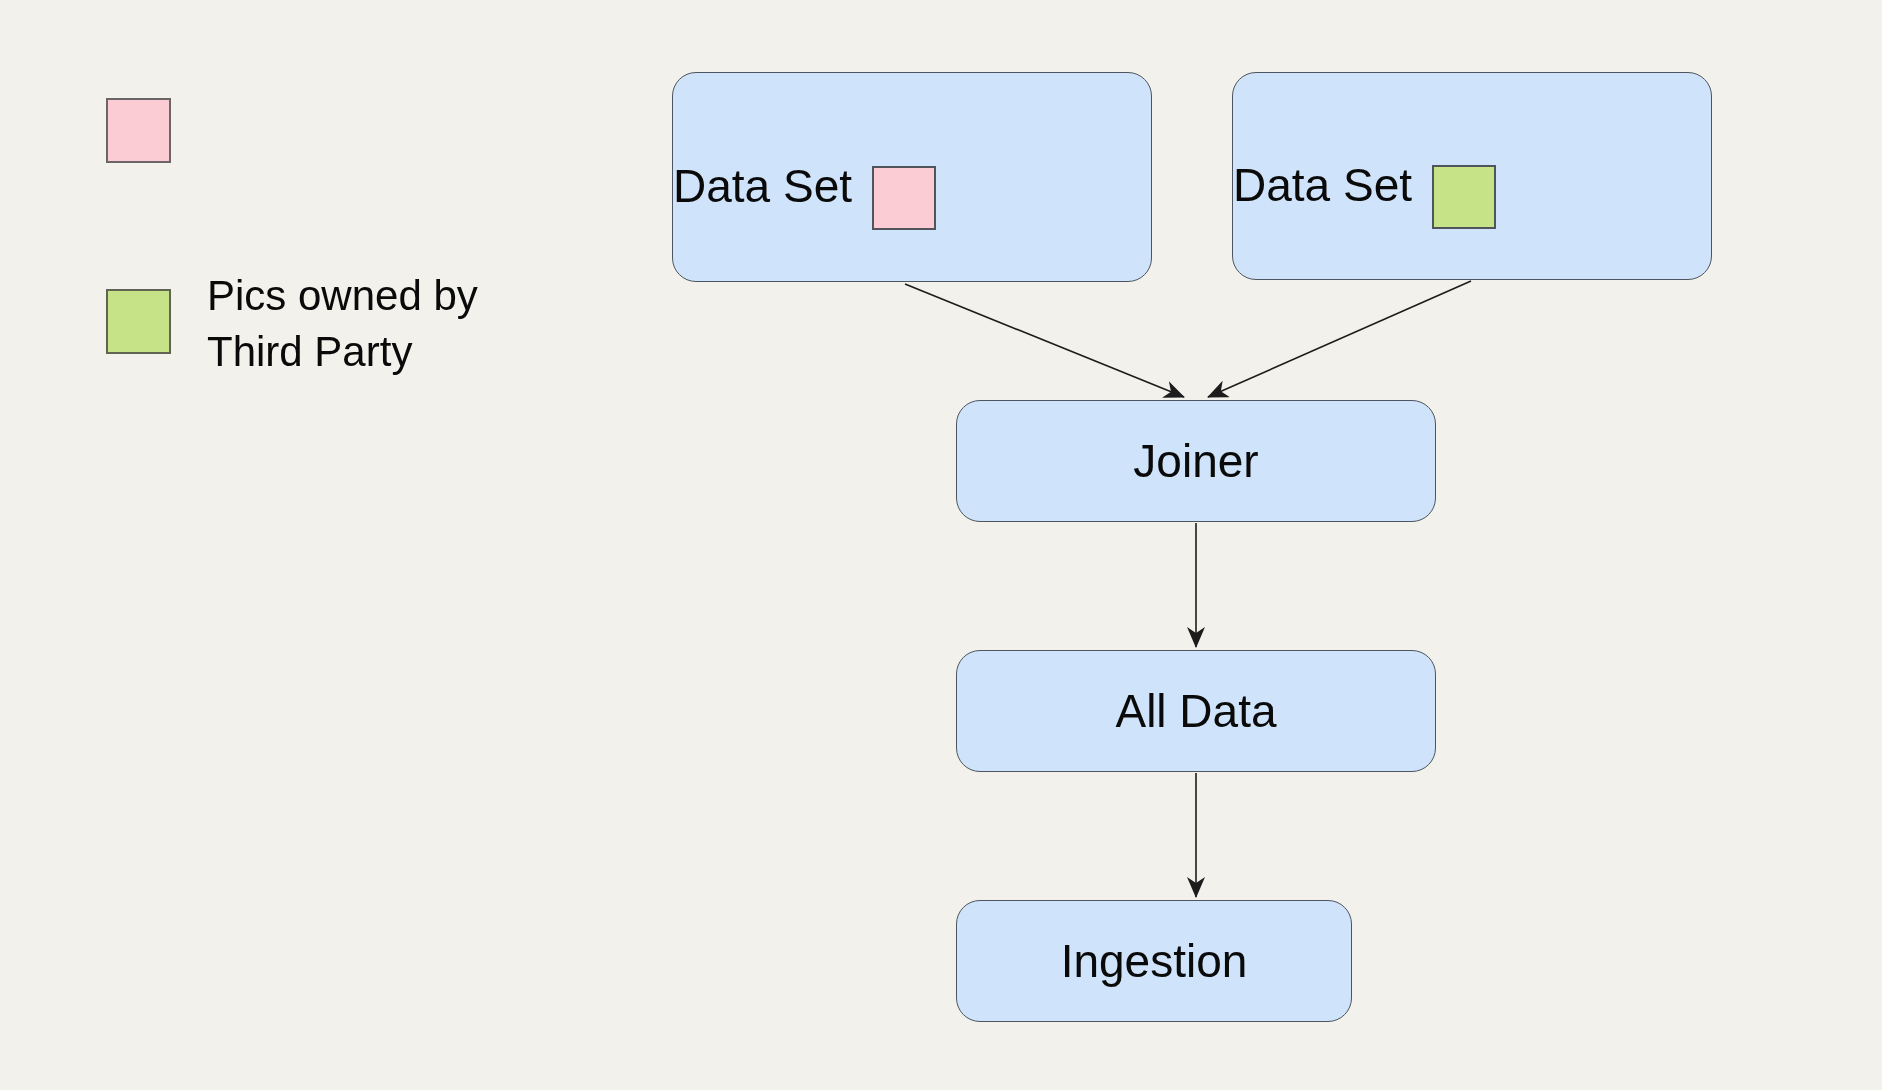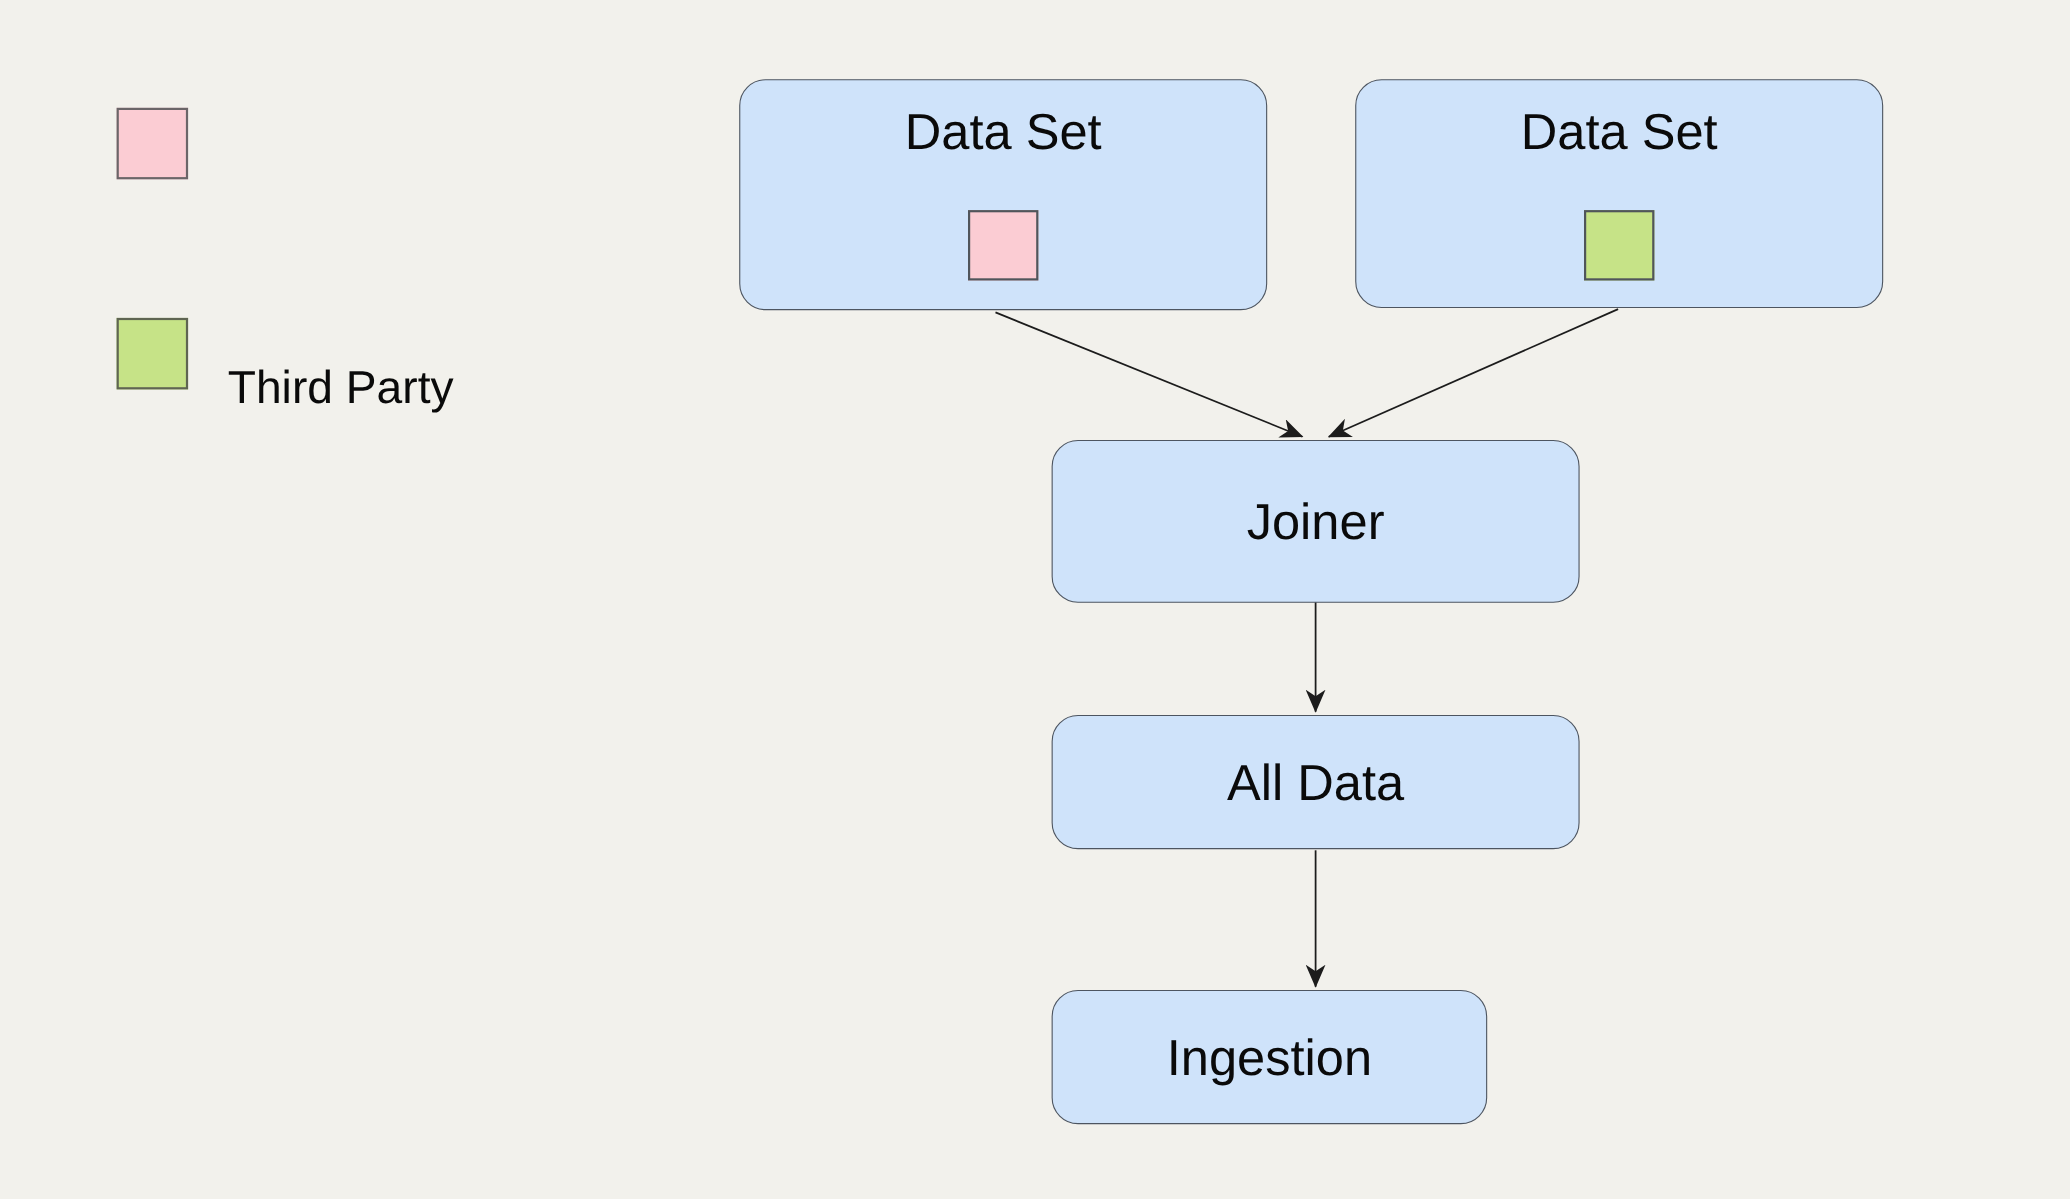--- a/index.html
+++ b/index.html
@@ -44,37 +44,37 @@
     display: flex;
     align-items: center;
     justify-content: center;
     color: #0a0a0a;
   }
   .node .node-label {
     font-size: 46px;
     color: #0a0a0a;
   }
   .node.dataset {
-    flex-direction: column;
+    flex-direction: row;
     justify-content: flex-start;
     padding-top: 18px;
     gap: 20px;
   }
   .node.dataset .node-label { line-height: 56px; }
   .node-marker {
     width: 64px;
     height: 64px;
     border: 2px solid #50555b;
     box-sizing: border-box;
     margin-top: 24px;
   }
 
   .node-dataset-left  { left: 672px;  top: 72px;  width: 480px; height: 210px; }
   .node-dataset-right { left: 1232px; top: 72px;  width: 480px; height: 208px; }
-  .node-joiner        { left: 956px;  top: 400px; width: 480px; height: 148px; }
+  .node-joiner        { left: 956px;  top: 400px; width: 480px; height: 122px; }
   .node-all-data      { left: 956px;  top: 650px; width: 480px; height: 122px; }
   .node-ingestion     { left: 956px;  top: 900px; width: 396px; height: 122px; }
 
   
   svg.edges {
     position: absolute;
     left: 0;
     top: 0;
     width: 1882px;
     height: 1090px;
@@ -90,21 +90,21 @@
 
 <div class="canvas">
 
   <div class="swatch" style="left: 106px; top: 98px; background-color: rgb(251, 204, 211);"></div>
   <div class="legend-text" style="top:80px;">
     <br>
   </div>
 
   <div class="swatch green" style="left: 106px; top: 289px; background-color: rgb(198, 227, 135);"></div>
   <div class="legend-text" style="top:268px;">
-    <br>
+    <span>Pics owned by</span><br>
     <span>Third Party</span>
   </div>
 
   <svg class="edges" viewBox="0 0 1882 1090" xmlns="http://www.w3.org/2000/svg">
     <defs>
       <marker id="arrowhead" markerUnits="userSpaceOnUse" markerWidth="22" markerHeight="18" refX="20" refY="9" orient="auto">
         <path d="M0,0 L21,9 L0,18 L6,9 Z" fill="#1c1c1c"></path>
       </marker>
     </defs>
     <line x1="905" y1="284" x2="1184" y2="397" marker-end="url(#arrowhead)"></line>

